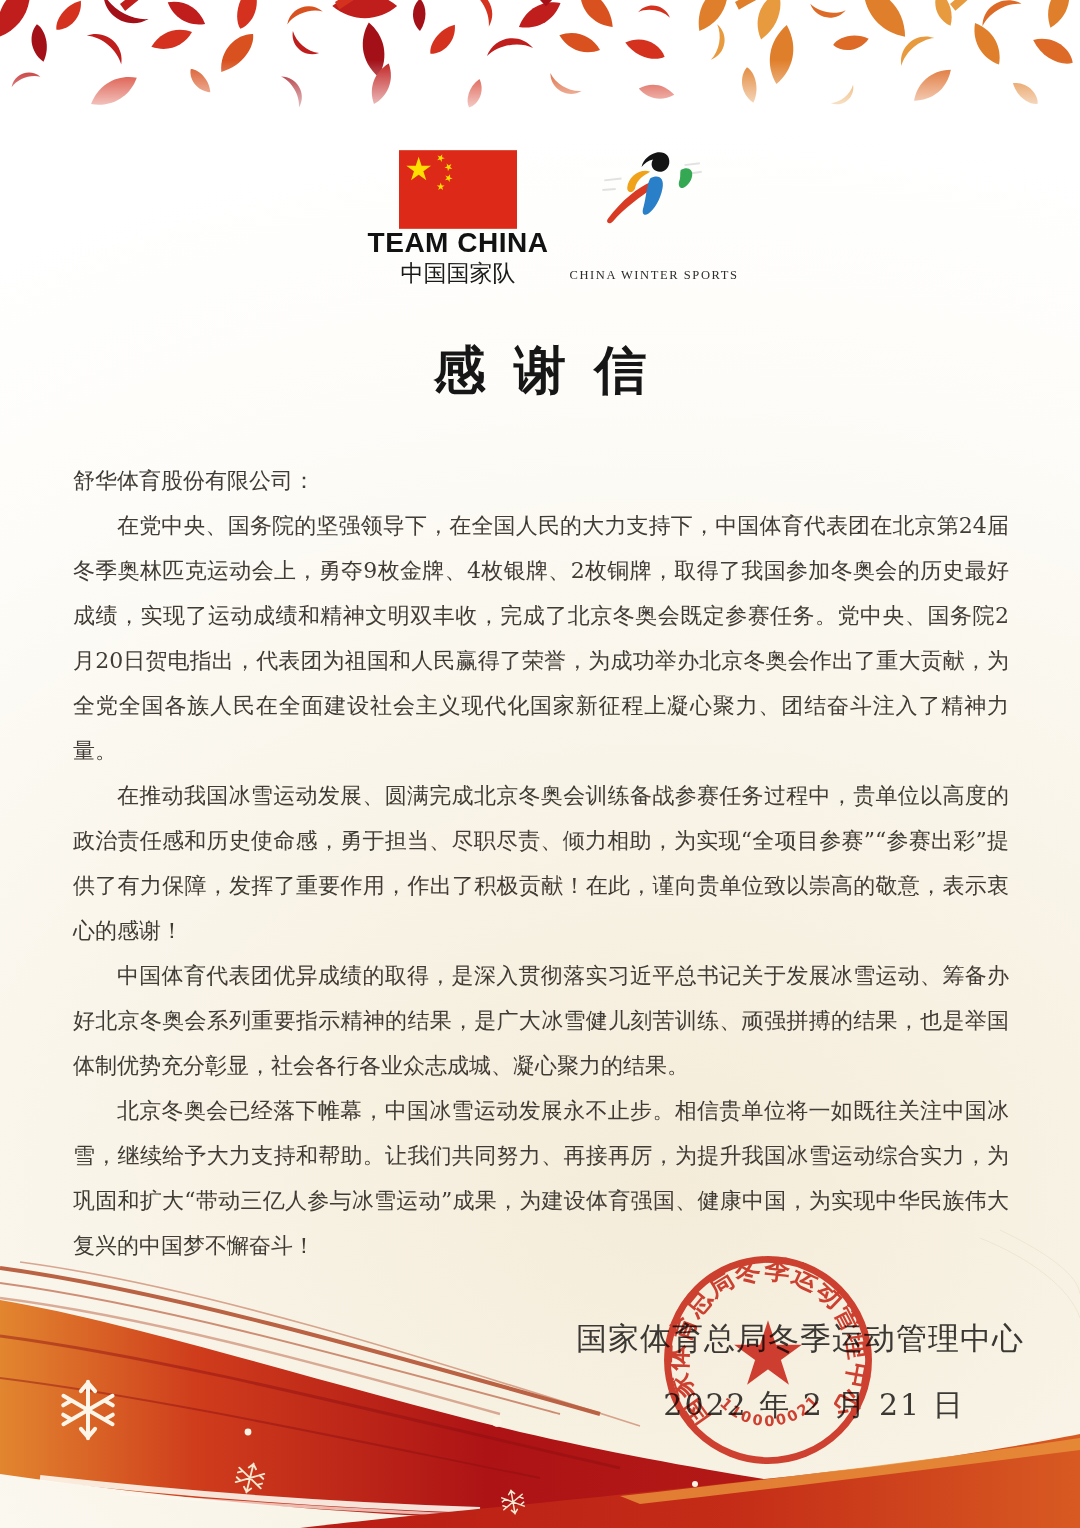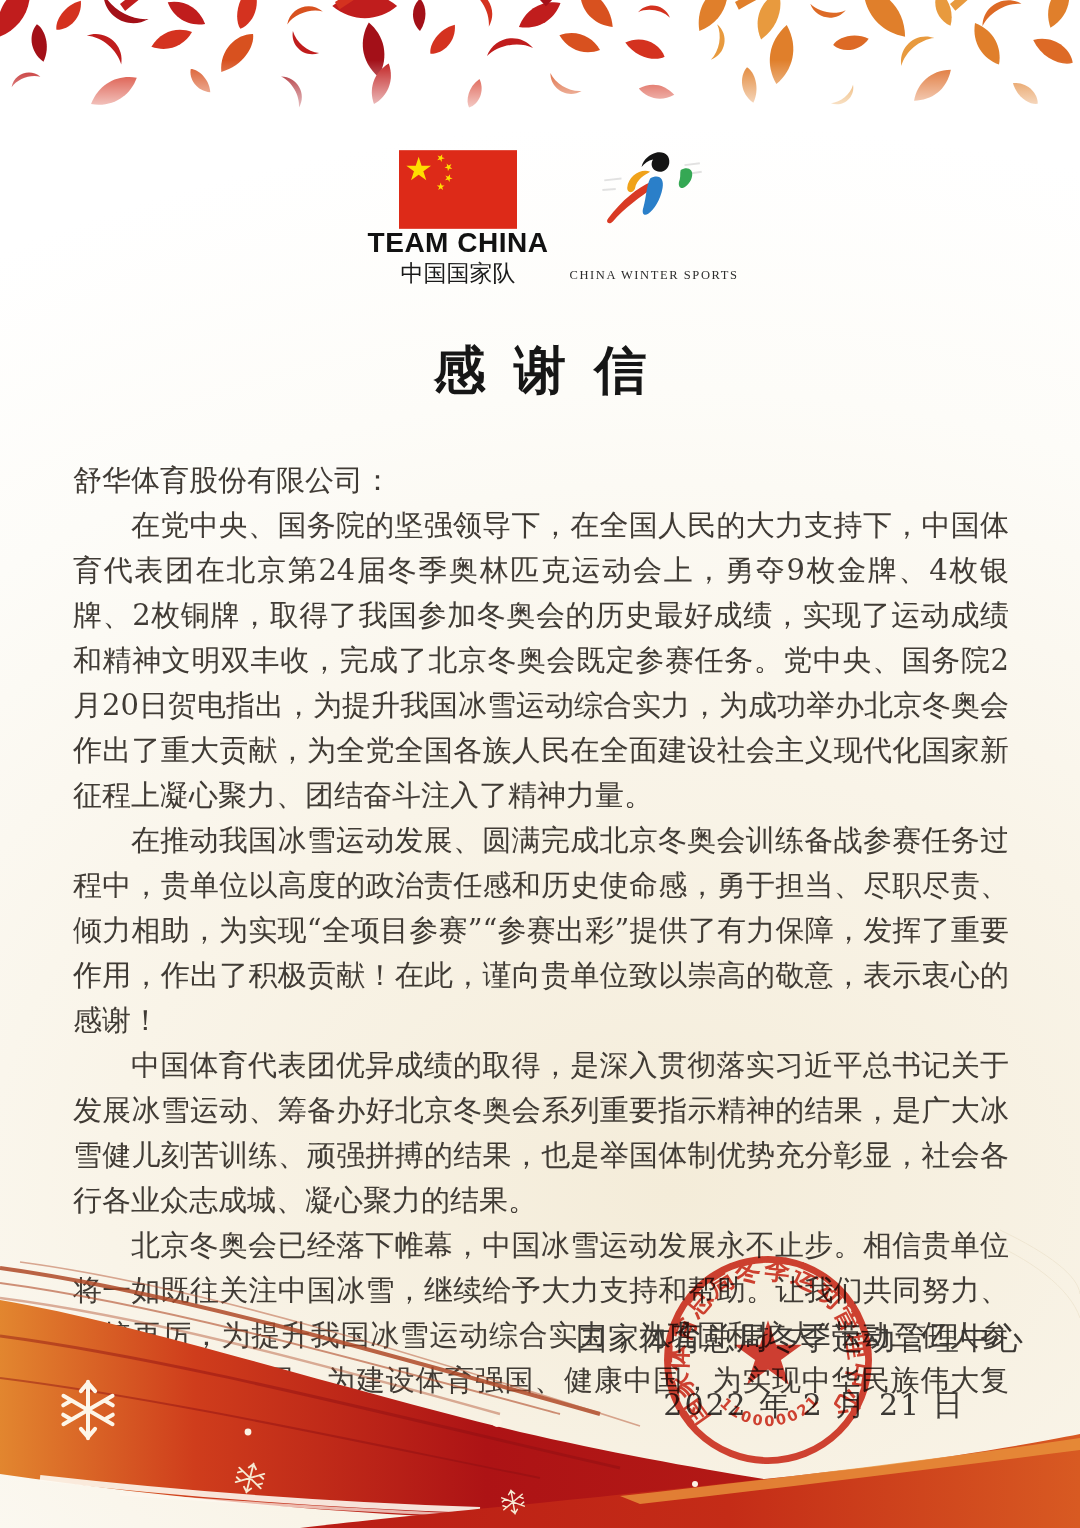--- a/index.html
+++ b/index.html
@@ -29,21 +29,21 @@
     font-family:"DejaVu Serif",serif;}
   .winter-en{left:556px;top:268px;width:196px;text-align:center;
     font-size:12.5px;font-weight:400;letter-spacing:1.6px;color:#2c2c2c;
     font-family:"Liberation Serif",serif;}
   
   .title{left:0;top:336px;width:1080px;text-align:center;
     font-size:52px;font-weight:900;letter-spacing:.55em;text-indent:.55em;
     color:#161616;font-family:"DejaVu Serif",serif;}
   
   .body-text{left:73px;top:458px;width:936px;
-    font-size:29px;line-height:45px;color:#403b35;
+    font-size:22px;line-height:45px;color:#403b35;
     text-align:justify;text-justify:inter-ideograph;
     font-family:"DejaVu Serif",serif;}
   .body-text p{margin:0;text-indent:2em;}
   .body-text .salutation{text-indent:0;}
   
   .sign-org{left:570px;top:1318px;width:460px;text-align:center;
     font-size:31px;letter-spacing:1px;color:#3b3834;z-index:2;
     font-family:"DejaVu Serif",serif;}
   .sign-date{left:624px;top:1385px;width:380px;text-align:center;
     font-size:30px;letter-spacing:2px;color:#3b3834;z-index:2;
@@ -151,21 +151,21 @@
       <path d="M58,7 C67,5 73,10 72,18 C71,25 64,29 58,26 C54,24 52,19 55,14 C50,15 46,18 43,22 C45,13 52,9 58,7 Z" fill="#141414"></path>
       <path d="M84,25 C91,21 97,24 96,31 C95,38 90,43 86,44 C82,44 81,40 83,35 C84,31 83,28 84,25 Z" fill="#35a854"></path>
     </svg>
   </div>
   <div class="abs winter-en">CHINA WINTER SPORTS</div>
 
   <div class="abs title">感谢信</div>
 
   <div class="abs body-text">
     <p class="salutation">舒华体育股份有限公司：</p>
-    <p>在党中央、国务院的坚强领导下，在全国人民的大力支持下，中国体育代表团在北京第24届冬季奥林匹克运动会上，勇夺9枚金牌、4枚银牌、2枚铜牌，取得了我国参加冬奥会的历史最好成绩，实现了运动成绩和精神文明双丰收，完成了北京冬奥会既定参赛任务。党中央、国务院2月20日贺电指出，为提升我国冰雪运动综合实力，为成功举办北京冬奥会作出了重大贡献，为全党全国各族人民在全面建设社会主义现代化国家新征程上凝心聚力、团结奋斗注入了精神力量。</p>
+    <p>在党中央、国务院的坚强领导下，在全国人民的大力支持下，中国体育代表团在北京第24届冬季奥林匹克运动会上，勇夺9枚金牌、4枚银牌、2枚铜牌，取得了我国参加冬奥会的历史最好成绩，实现了运动成绩和精神文明双丰收，完成了北京冬奥会既定参赛任务。党中央、国务院2月20日贺电指出，代表团为祖国和人民赢得了荣誉，为成功举办北京冬奥会作出了重大贡献，为全党全国各族人民在全面建设社会主义现代化国家新征程上凝心聚力、团结奋斗注入了精神力量。</p>
     <p>在推动我国冰雪运动发展、圆满完成北京冬奥会训练备战参赛任务过程中，贵单位以高度的政治责任感和历史使命感，勇于担当、尽职尽责、倾力相助，为实现“全项目参赛”“参赛出彩”提供了有力保障，发挥了重要作用，作出了积极贡献！在此，谨向贵单位致以崇高的敬意，表示衷心的感谢！</p>
     <p>中国体育代表团优异成绩的取得，是深入贯彻落实习近平总书记关于发展冰雪运动、筹备办好北京冬奥会系列重要指示精神的结果，是广大冰雪健儿刻苦训练、顽强拼搏的结果，也是举国体制优势充分彰显，社会各行各业众志成城、凝心聚力的结果。</p>
     <p>北京冬奥会已经落下帷幕，中国冰雪运动发展永不止步。相信贵单位将一如既往关注中国冰雪，继续给予大力支持和帮助。让我们共同努力、再接再厉，为提升我国冰雪运动综合实力，为巩固和扩大“带动三亿人参与冰雪运动”成果，为建设体育强国、健康中国，为实现中华民族伟大复兴的中国梦不懈奋斗！</p>
   </div>
 
   <div class="abs sign-org">国家体育总局冬季运动管理中心</div>
   <div class="abs sign-date">2022 年 2 月 21 日</div>
 
   <svg class="abs seal" viewBox="0 0 210 210">
     <defs>

